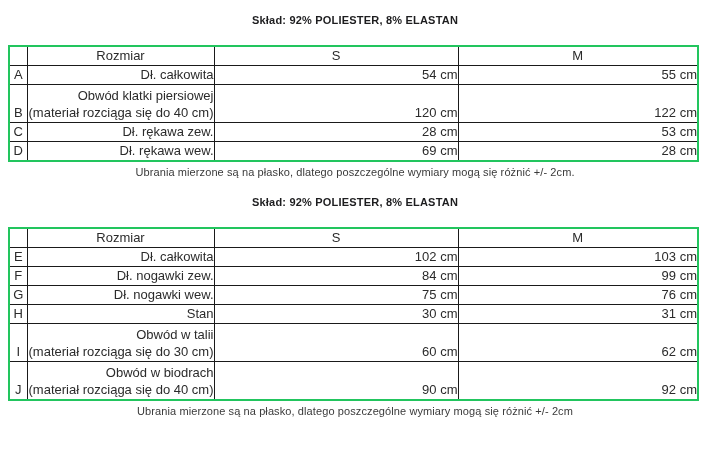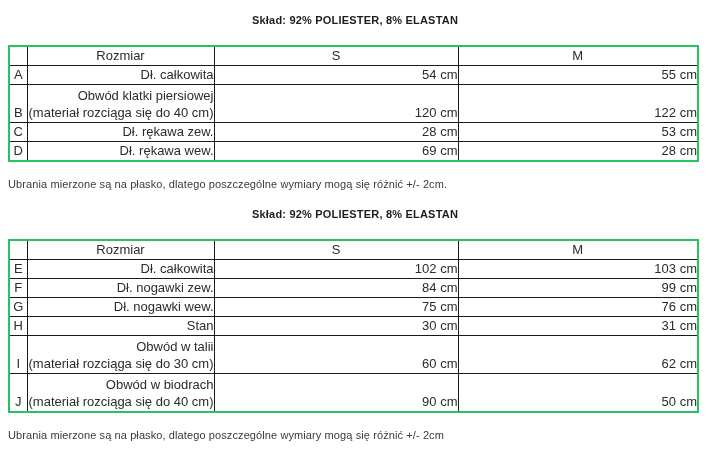--- a/index.html
+++ b/index.html
@@ -42,23 +42,24 @@
     height: 19px;
     text-align: center;
     vertical-align: middle;
   }
   td.col-letter { text-align: center; }
   td.col-name { padding-left: 8px; text-align: right; }
   td.col-value { text-align: right; }
   tr.single td { height: 19px; }
   tr.double td { height: 38px; }
   .note {
+    text-align: center;
     font-size: 11px;
     line-height: 13px;
-    margin-top: 16px;
+    margin-top: 4px;
     color: #3a3a3a;
     letter-spacing: 0.1px;
   }
 </style>
 </head>
 <body>
 
 <div>
 
   <h2 class="section-title first">Skład: 92% POLIESTER, 8% ELASTAN</h2>
@@ -176,20 +177,20 @@
           <td class="col-value">60 cm</td>
           <td class="col-value">62 cm</td>
         </tr>
         <tr class="double">
           <td class="col-letter">J</td>
           <td class="col-name">
             <div>Obwód w biodrach</div>
             <div>(materiał rozciąga się do 40 cm)</div>
           </td>
           <td class="col-value">90 cm</td>
-          <td class="col-value">50 cm</td>
+          <td class="col-value">92 cm</td>
         </tr>
       </tbody>
   </table>
 
   <p class="note">Ubrania mierzone są na płasko, dlatego poszczególne wymiary mogą się różnić +/- 2cm</p>
 
 </div>
 
 </body></html>

